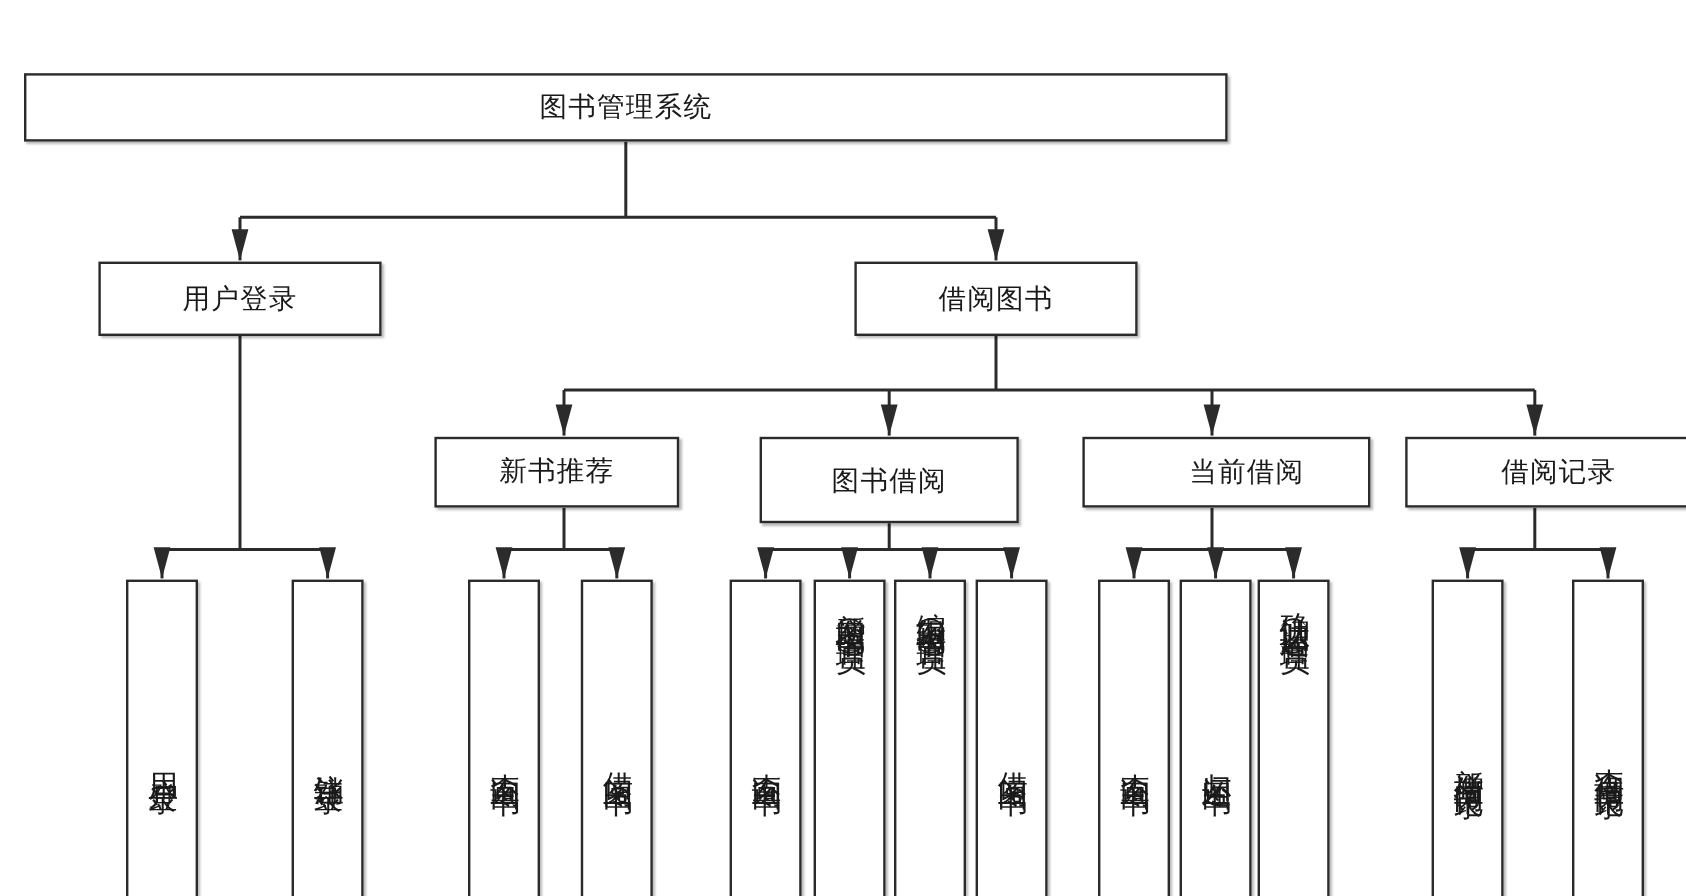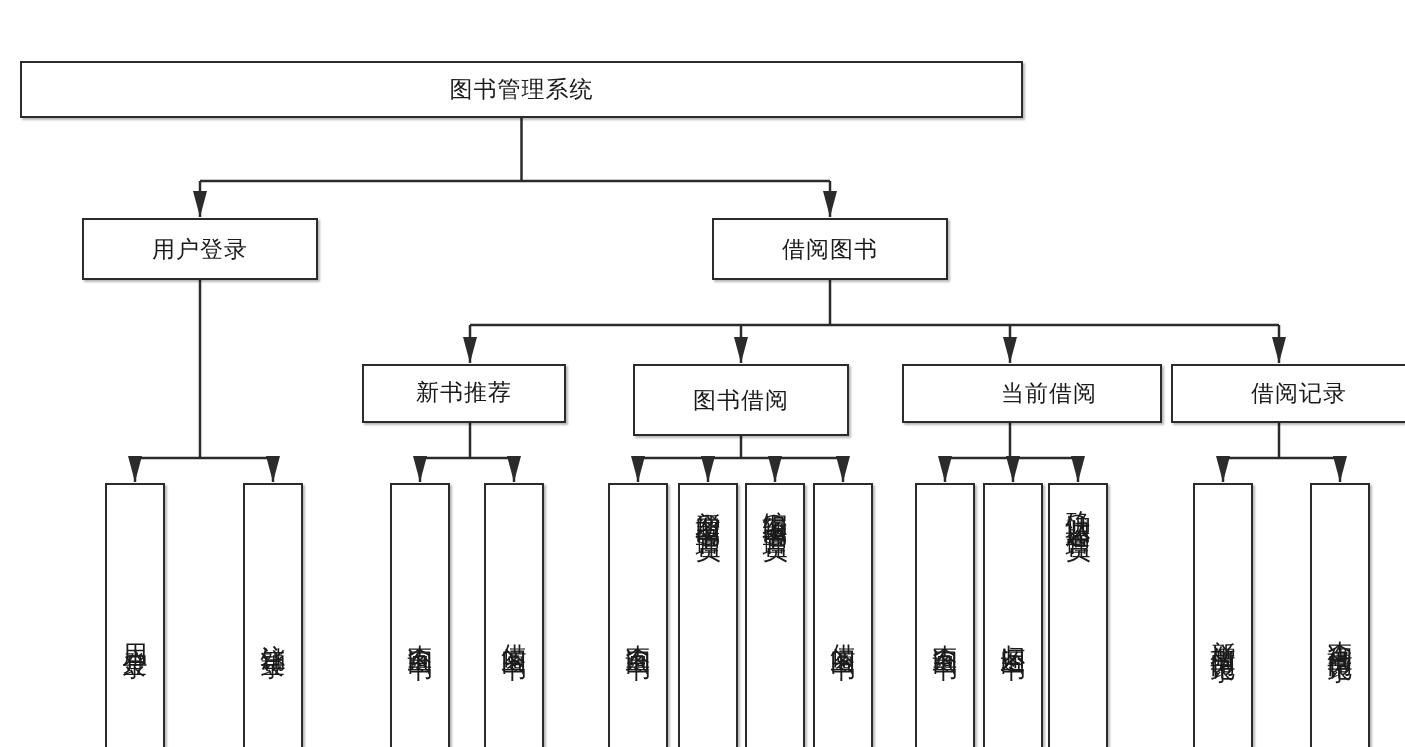--- a/index.html
+++ b/index.html
@@ -137,21 +137,21 @@
       </div>
       <div class="node horizontal" style="left: 712px; top: 170px; width: 236px; height: 62px;">
         <span class="label">借阅图书</span>
       </div>
       <div class="node horizontal" style="left: 362px; top: 316px; width: 204px; height: 59px; font-family: Liberation Serif, serif;">
         <span class="label">新书推荐</span>
       </div>
       <div class="node horizontal" style="left: 633px; top: 316px; width: 216px; height: 72px;">
         <span class="label">图书借阅</span>
       </div>
-      <div class="node horizontal" style="left: 902px; top: 316px; width: 260px; height: 59px; padding-left: 34px;">
+      <div class="node horizontal" style="left: 902px; top: 316px; width: 240px; height: 59px; padding-left: 34px;">
         <span class="label">当前借阅</span>
       </div>
       <div class="node horizontal" style="left: 1171px; top: 316px; width: 256px; height: 59px;">
         <span class="label">借阅记录</span>
       </div>
       <div class="node vertical centered" style="left: 105px; top: 435px; width: 60px; height: 298px;">
         <span class="label">用户登录</span>
       </div>
       <div class="node vertical centered" style="left: 243px; top: 435px; width: 60px; height: 298px;">
         <span class="label">注销登录</span>

